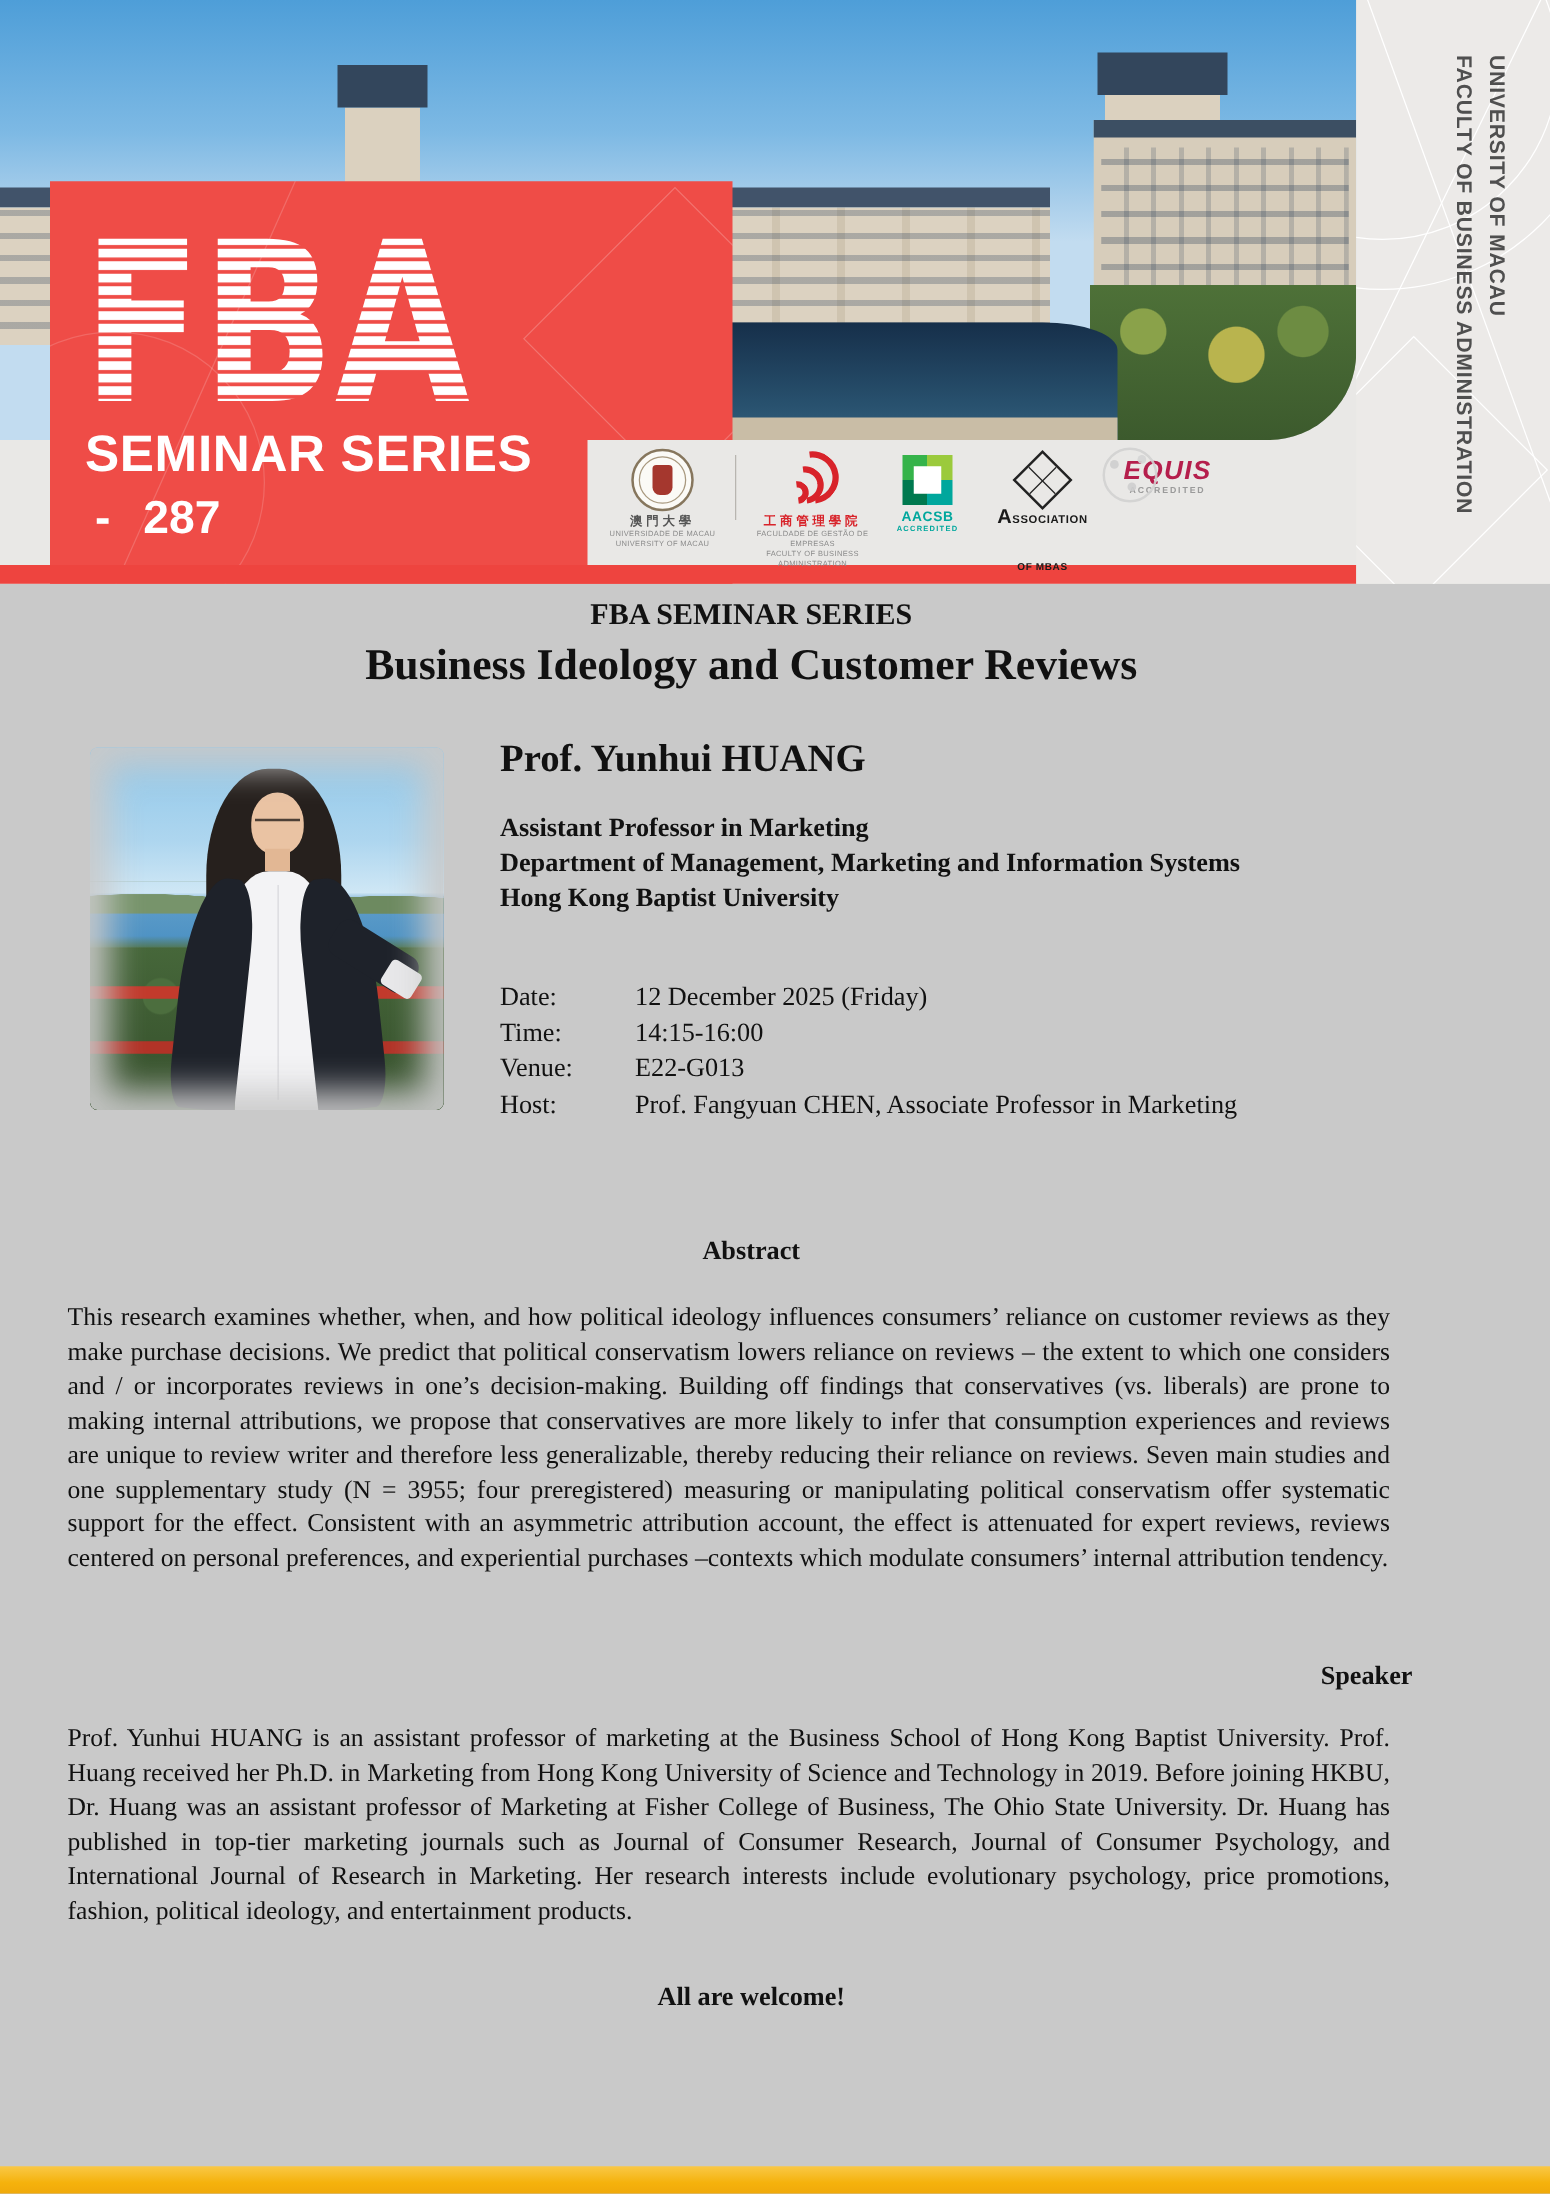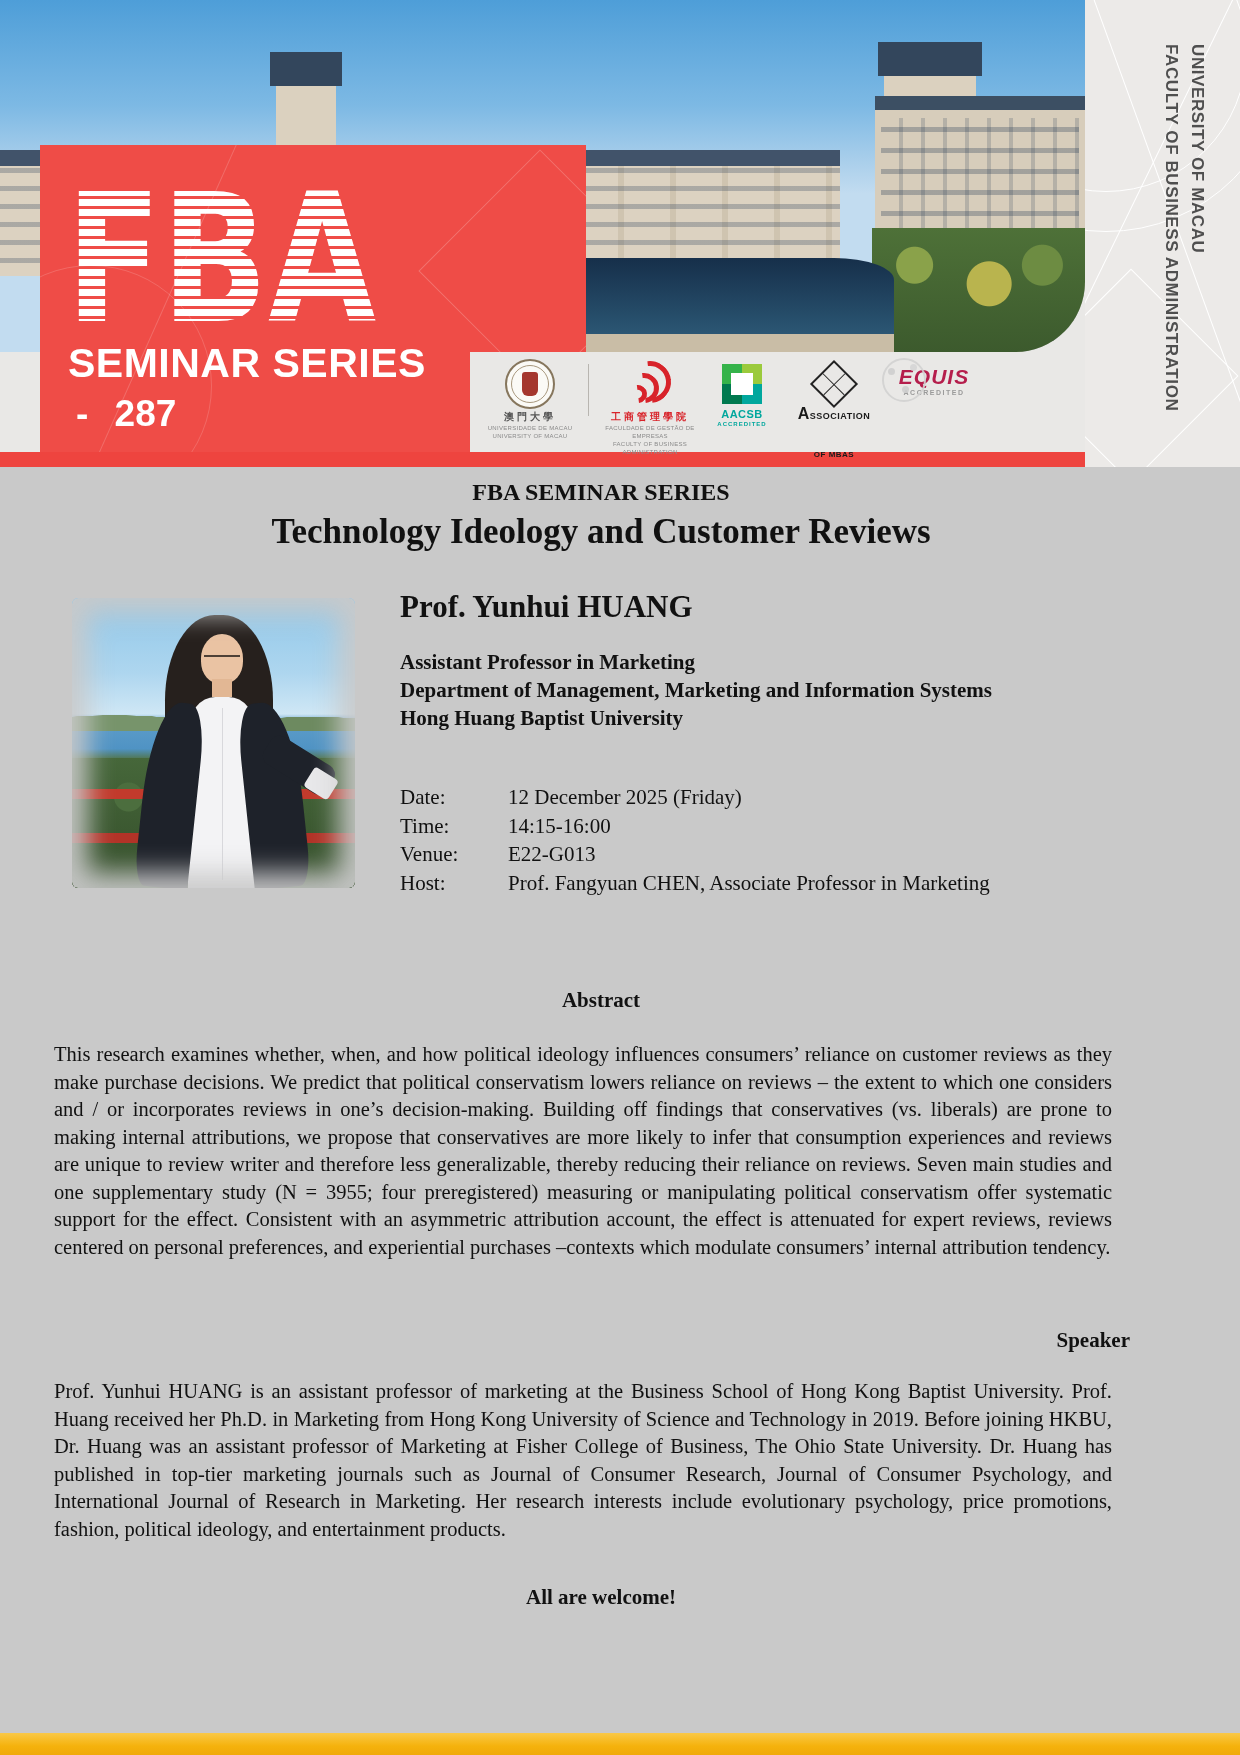--- a/index.html
+++ b/index.html
@@ -226,21 +226,21 @@
     <div class="sb-l2"></div>
     <div class="sb-sq"></div>
     <div class="sidebar-text"><span>UNIVERSITY OF MACAU</span><br><span>FACULTY OF BUSINESS ADMINISTRATION</span></div>
   </div>
 
 </div>
 
 <div class="content">
 
   <div class="centered kicker">FBA SEMINAR SERIES</div>
-  <h1 class="centered title" style="margin:0;">Technology Ideology and Customer Reviews</h1>
+  <h1 class="centered title" style="margin:0;">Business Ideology and Customer Reviews</h1>
 
   <div class="photo">
     <div class="ph-hill"></div>
     <div class="ph-hedge"></div>
     <div class="ph-rail"></div>
     <div class="ph-hair"></div>
     <div class="ph-face"></div>
     <div class="ph-glasses"></div>
     <div class="ph-neck"></div>
     <div class="ph-shirt"></div>
@@ -249,21 +249,21 @@
     <div class="ph-arm"></div>
     <div class="ph-cuff"></div>
     <div class="feather"></div>
   </div>
 
   <div class="sp-name">Prof. Yunhui HUANG</div>
 
   <div class="affil">
     <div>Assistant Professor in Marketing</div>
     <div>Department of Management, Marketing and Information Systems</div>
-    <div>Hong Huang Baptist University</div>
+    <div>Hong Kong Baptist University</div>
   </div>
 
   <div class="details">
     <div class="drow">
       <span class="dlabel">Date:</span>
       <span class="dvalue">12 December 2025 (Friday)</span>
     </div>
     <div class="drow">
       <span class="dlabel">Time:</span>
       <span class="dvalue">14:15-16:00</span>

